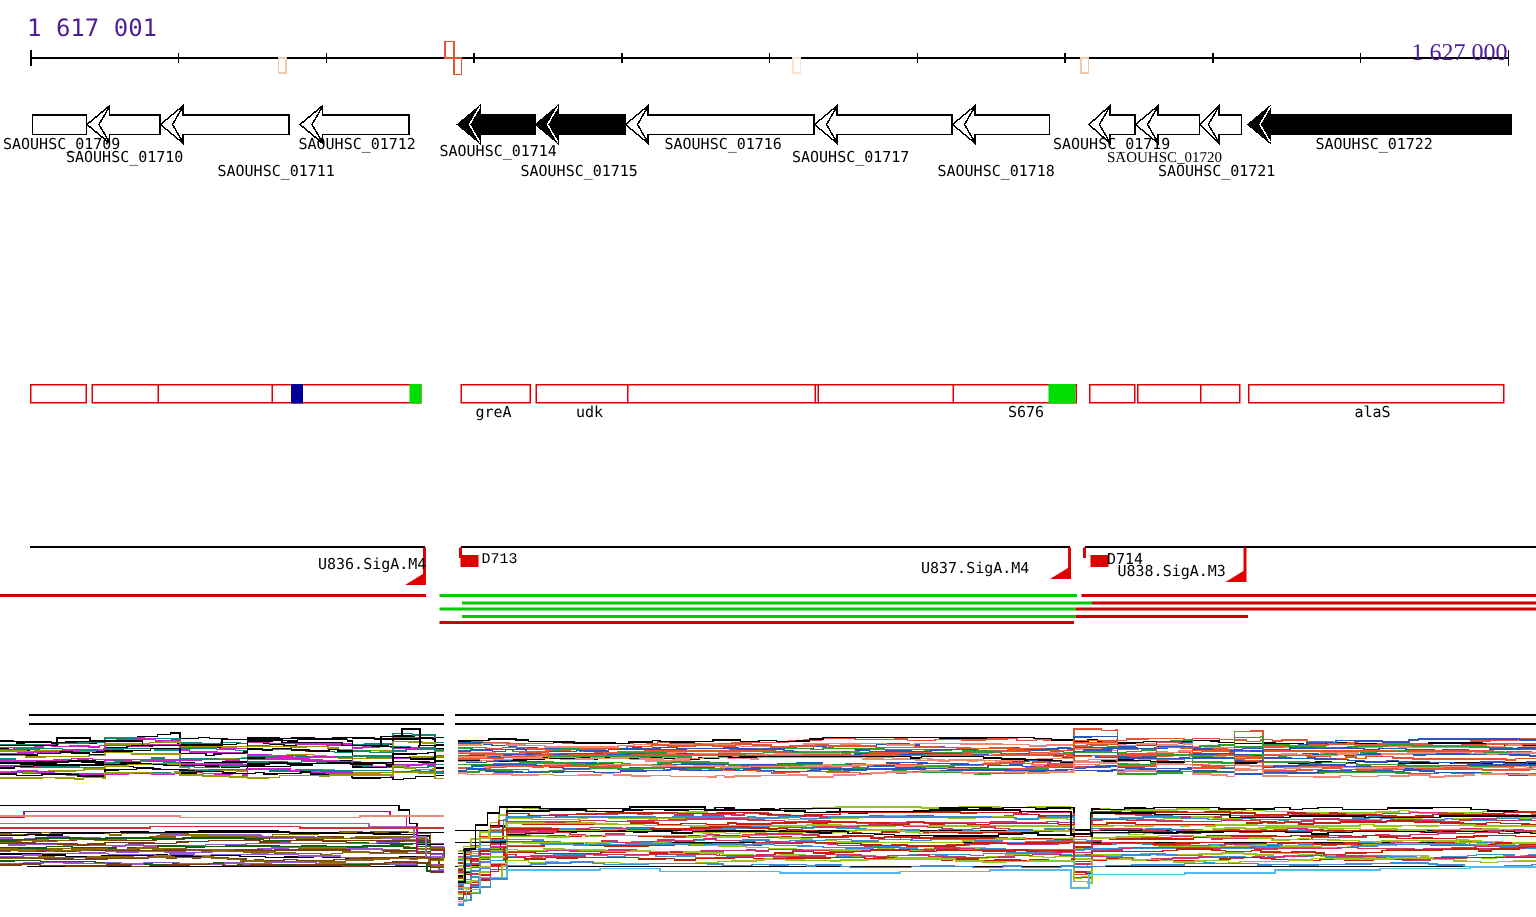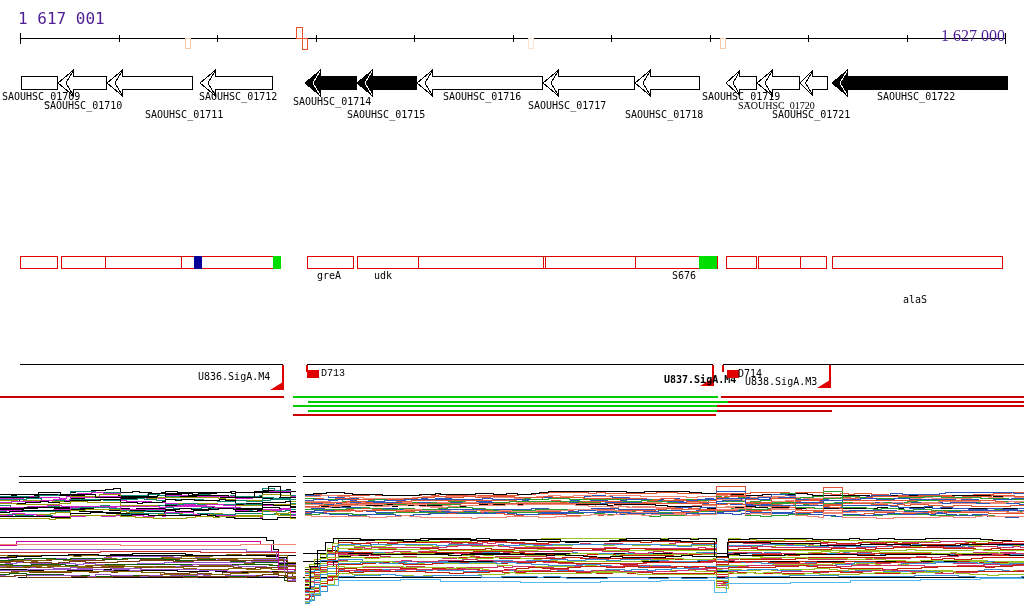--- a/index.html
+++ b/index.html
@@ -211,33 +211,33 @@
       <div class="ffill" style="left: 194px; top: 256px; width: 8px; height: 13px; background: rgb(0, 0, 153);"></div>
       <div class="ffill" style="left: 273px; top: 256px; width: 8px; height: 13px; background: rgb(0, 221, 0);"></div>
       <div class="fbox" style="left: 307px; top: 256px; width: 47px; height: 13px; border-color: rgb(224, 0, 0);"></div>
       <div class="lbl" style="left: 317px; top: 271px;">greA</div>
       <div class="fbox" style="left: 357px; top: 256px; width: 361px; height: 13px; border-color: rgb(224, 0, 0);"></div>
       <div class="fdiv" style="left: 418px; top: 256px; height: 13px; background: rgb(224, 0, 0);"></div>
       <div class="fdiv" style="left: 543px; top: 256px; height: 13px; background: rgb(224, 0, 0);"></div>
       <div class="fdiv" style="left: 545px; top: 256px; height: 13px; background: rgb(224, 0, 0);"></div>
       <div class="fdiv" style="left: 635px; top: 256px; height: 13px; background: rgb(224, 0, 0);"></div>
       <div class="ffill" style="left: 699px; top: 256px; width: 18px; height: 13px; background: rgb(0, 221, 0);"></div>
-      <div class="lbl" style="left: 374px; top: 271px;">udk</div>
+      <div class="lbl" style="left: 384px; top: 271px;">udk</div>
       <div class="lbl" style="left: 672px; top: 271px;">S676</div>
       <div class="fbox" style="left: 726px; top: 256px; width: 31px; height: 13px; border-color: rgb(224, 0, 0);"></div>
       <div class="fbox" style="left: 758px; top: 256px; width: 69px; height: 13px; border-color: rgb(224, 0, 0);"></div>
       <div class="fdiv" style="left: 800px; top: 256px; height: 13px; background: rgb(224, 0, 0);"></div>
       <div class="fbox" style="left: 832px; top: 256px; width: 171px; height: 13px; border-color: rgb(224, 0, 0);"></div>
-      <div class="lbl" style="left: 903px; top: 271px; margin-top: 24px;">alaS</div>
+      <div class="lbl" style="left: 903px; top: 271px;">alaS</div>
       <div class="pole" style="left: 282px; top: 365px; height: 25px;"></div>
       <div class="flagtri" style="left: 270px; top: 382px;"></div>
-      <div class="lbl" style="left: 198px; top: 372px;">U836.SigA.M4</div>
+      <div class="lbl" style="left: 212px; top: 372px;">U836.SigA.M4</div>
       <div class="pole" style="left: 712px; top: 365px; height: 21px;"></div>
       <div class="flagtri" style="left: 700px; top: 378px;"></div>
-      <div class="lbl" style="left: 664px; top: 375px; font-weight: bold;">U837.SigA.M4</div>
+      <div class="lbl" style="left: 614px; top: 375px;">U837.SigA.M4</div>
       <div class="pole" style="left: 829px; top: 365px; height: 23px;"></div>
       <div class="flagtri" style="left: 817px; top: 380px;"></div>
       <div class="lbl" style="left: 745px; top: 377px;">U838.SigA.M3</div>
       <div class="pole" style="left: 306px; top: 365px; height: 7px;"></div>
       <div class="drect" style="left: 307px; top: 370px; width: 12px; height: 8px;"></div>
       <div class="lbl" style="left: 321px; top: 369px; font-family: Liberation Mono, monospace;">D713</div>
       <div class="pole" style="left: 722px; top: 365px; height: 7px;"></div>
       <div class="drect" style="left: 727px; top: 370px; width: 12px; height: 8px;"></div>
       <div class="lbl" style="left: 738px; top: 369px;">D714</div>
       <div class="tl" style="left: 0px; top: 396px; width: 284px; background: rgb(204, 0, 0);"></div>

